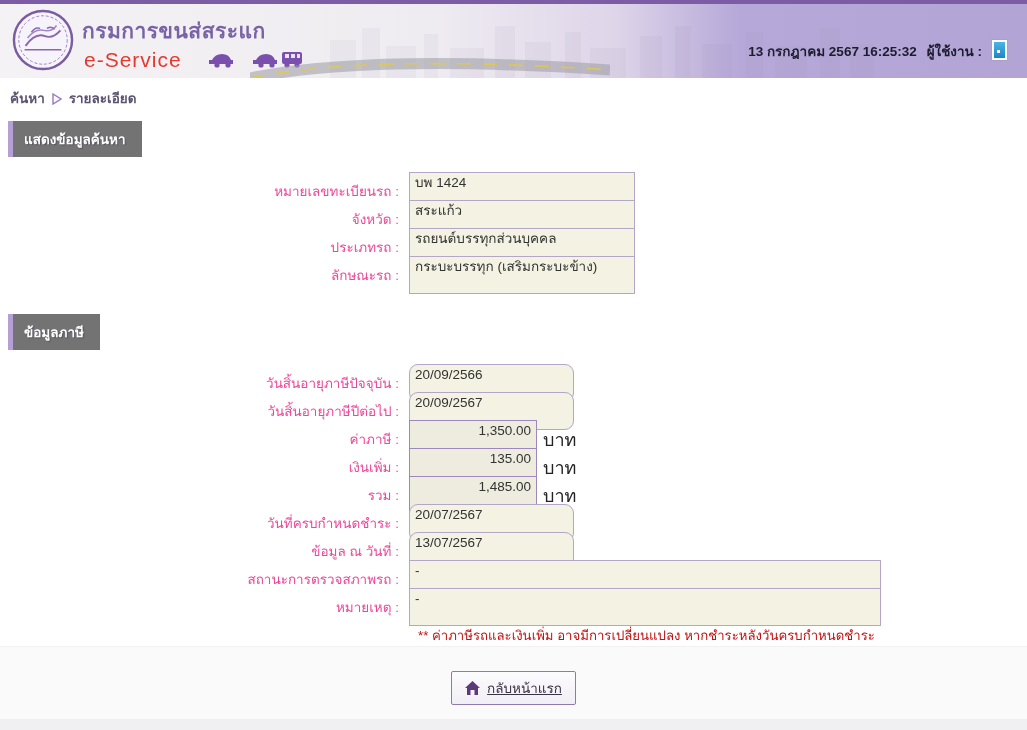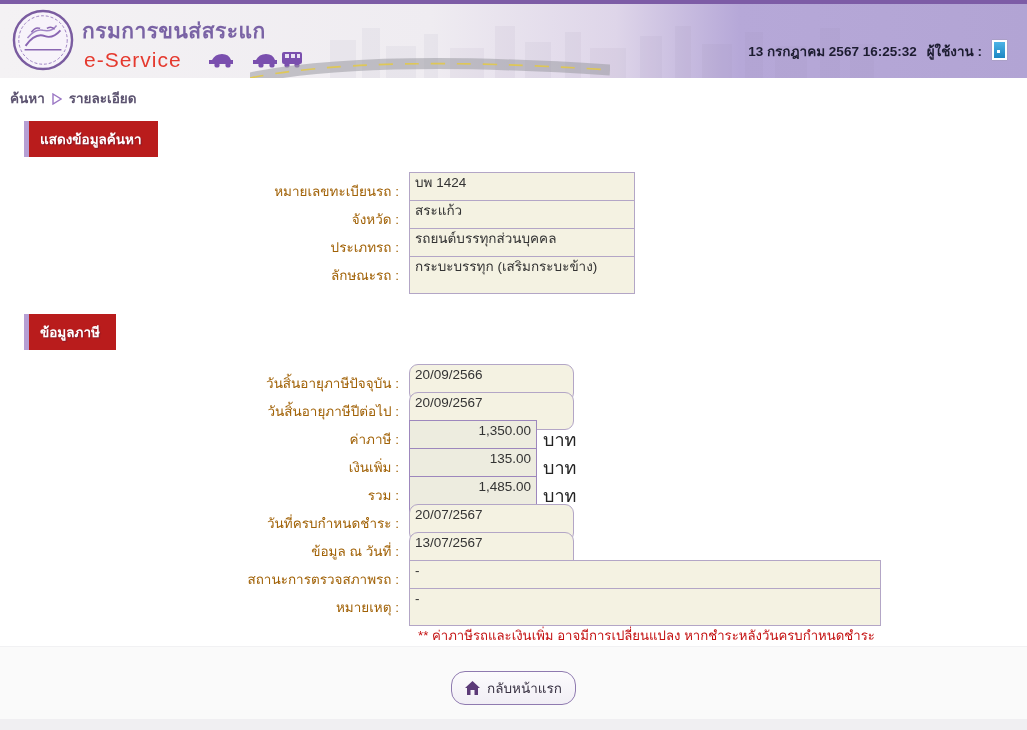--- a/index.html
+++ b/index.html
@@ -26,42 +26,42 @@
   .user-ico::after { content:""; position:absolute; left:3px; top:8px; width:3px; height:3px; background:#fff; }
 
   
   .breadcrumb { display:flex; align-items:center; gap:7px; padding:9px 0 6px 10px;
     font-size:13.5px; color:#5c5370; }
   .crumb { cursor:pointer;font-weight:bold; }
   .crumb-sep { display:inline-block; margin-top:1px; }
 
   
   .main { min-height:520px; background:#fff; padding-top:6px; }
-  .sec-tab { display:inline-block; margin-left:24px; background:#b91c1c;
+  .sec-tab { display:inline-block; margin-left:8px; background:#737373;
     border-left:5px solid #b69fd4; color:#fff; font-weight:bold; font-size:13.5px;
     padding:7px 16px 7px 11px; text-shadow:1px 1px 1px rgba(40,20,60,.35); }
   .rows { margin-top:20px; }
   .rows.tax { margin-top:19px; }
   .form-row { display:flex; align-items:center; height:28px; }
-  .f-label { width:404px; text-align:right; padding-right:5px; font-size:13.5px; color:#a16207; }
+  .f-label { width:404px; text-align:right; padding-right:5px; font-size:13.5px; color:#ec4899; }
   .f-input { margin-left:5px; width:226px; height:38px; line-height:20px;
     background:#f4f2e2; border:1px solid #b3a6c6; padding:0 5px; font-size:13.5px; color:#333;
     overflow:hidden; white-space:nowrap; }
   .kind-date .f-input { width:165px;border-radius:9px; }
   .kind-money .f-input { width:128px; text-align:right; background:#edecdf; border-color:#9d87bd; }
   .kind-wide .f-input { width:472px; }
   .f-unit { margin-left:6px; font-size:18px; color:#222; }
   .note { margin:4px 0 0 418px; font-size:13.2px; color:#c41111; }
 
   
   .footer-area { background:#fafafa; height:96px; padding-top:24px;
     display:flex; justify-content:center; align-items:flex-start; border-top:1px solid #f1f1f3; }
   .home-btn { display:flex; align-items:center; gap:7px; padding:5px 13px;
-    background:linear-gradient(#fcfbfd,#f1eef5); border:1px solid #8f7ab0; border-radius:14px;
-    font-size:13.5px; color:#3a3344; cursor:pointer; }
+    background:linear-gradient(#fcfbfd,#f1eef5); border:1px solid #8f7ab0; border-radius:2px;
+    font-size:13.5px; color:#3a3344; cursor:pointer;text-decoration:underline; }
   .bottom-strip { height:11px; background:#f0eff2; position:absolute; bottom:0; left:0; right:0; }
 </style>
 </head>
 <body>
 
 <div class="topline"></div>
 
 <div class="header">
   <svg class="skyline" viewBox="0 0 560 60">
     <g fill="#8d84a0" opacity=".16">

